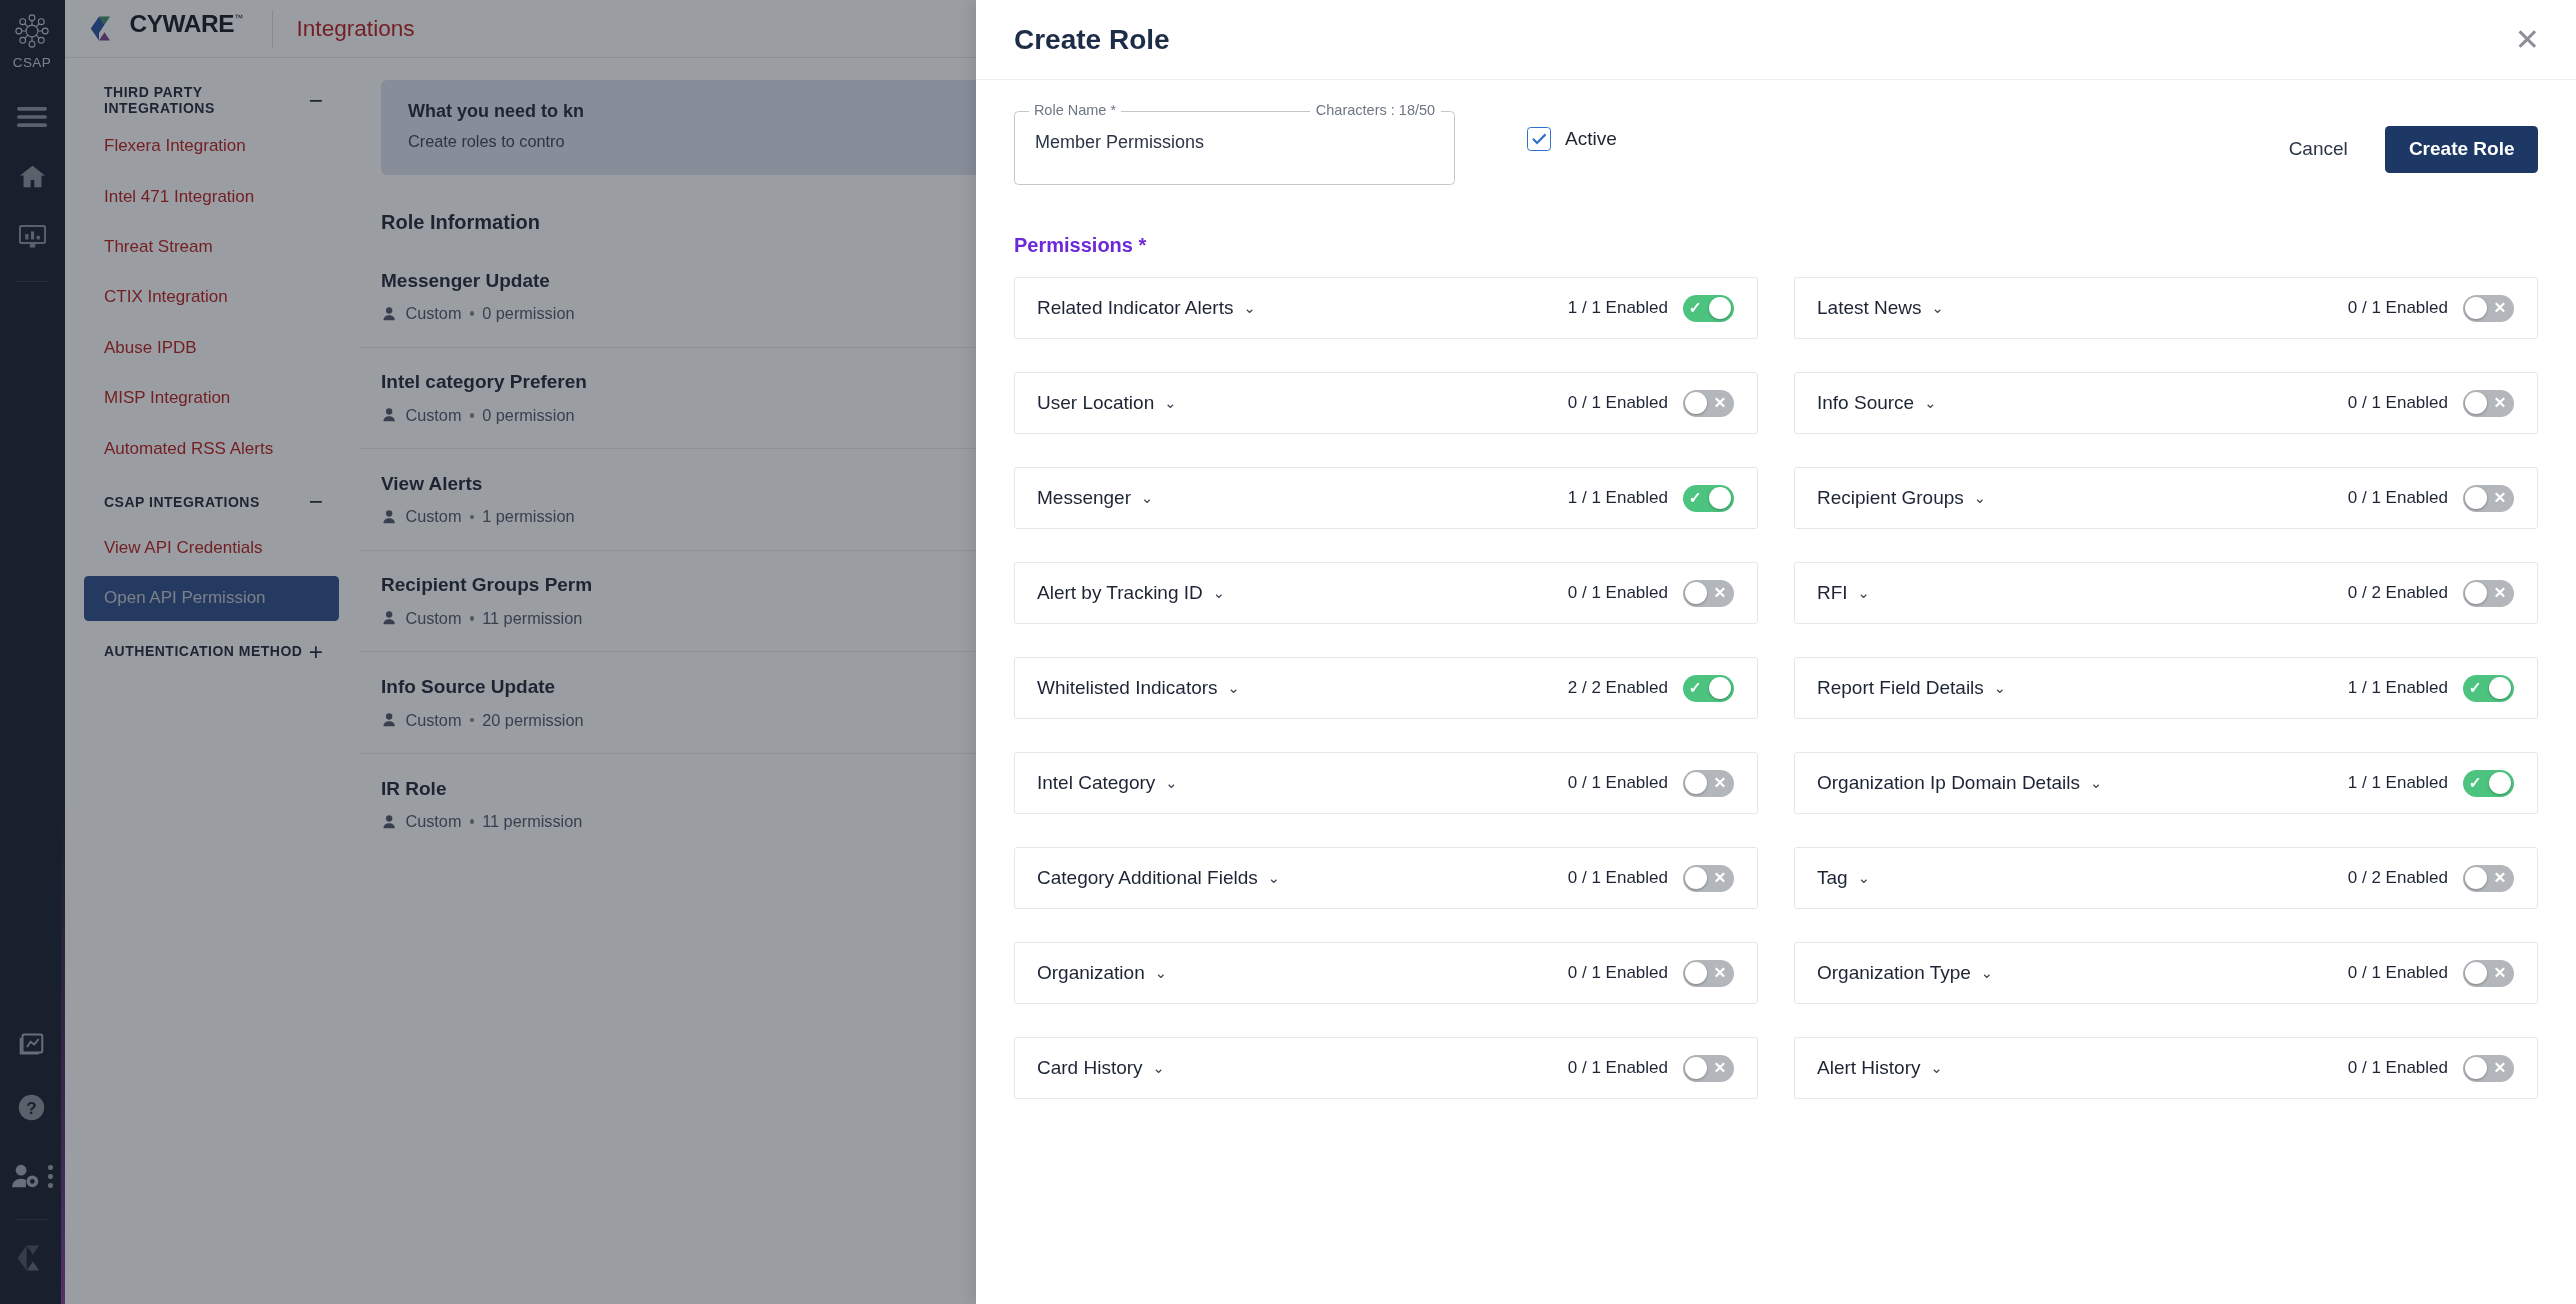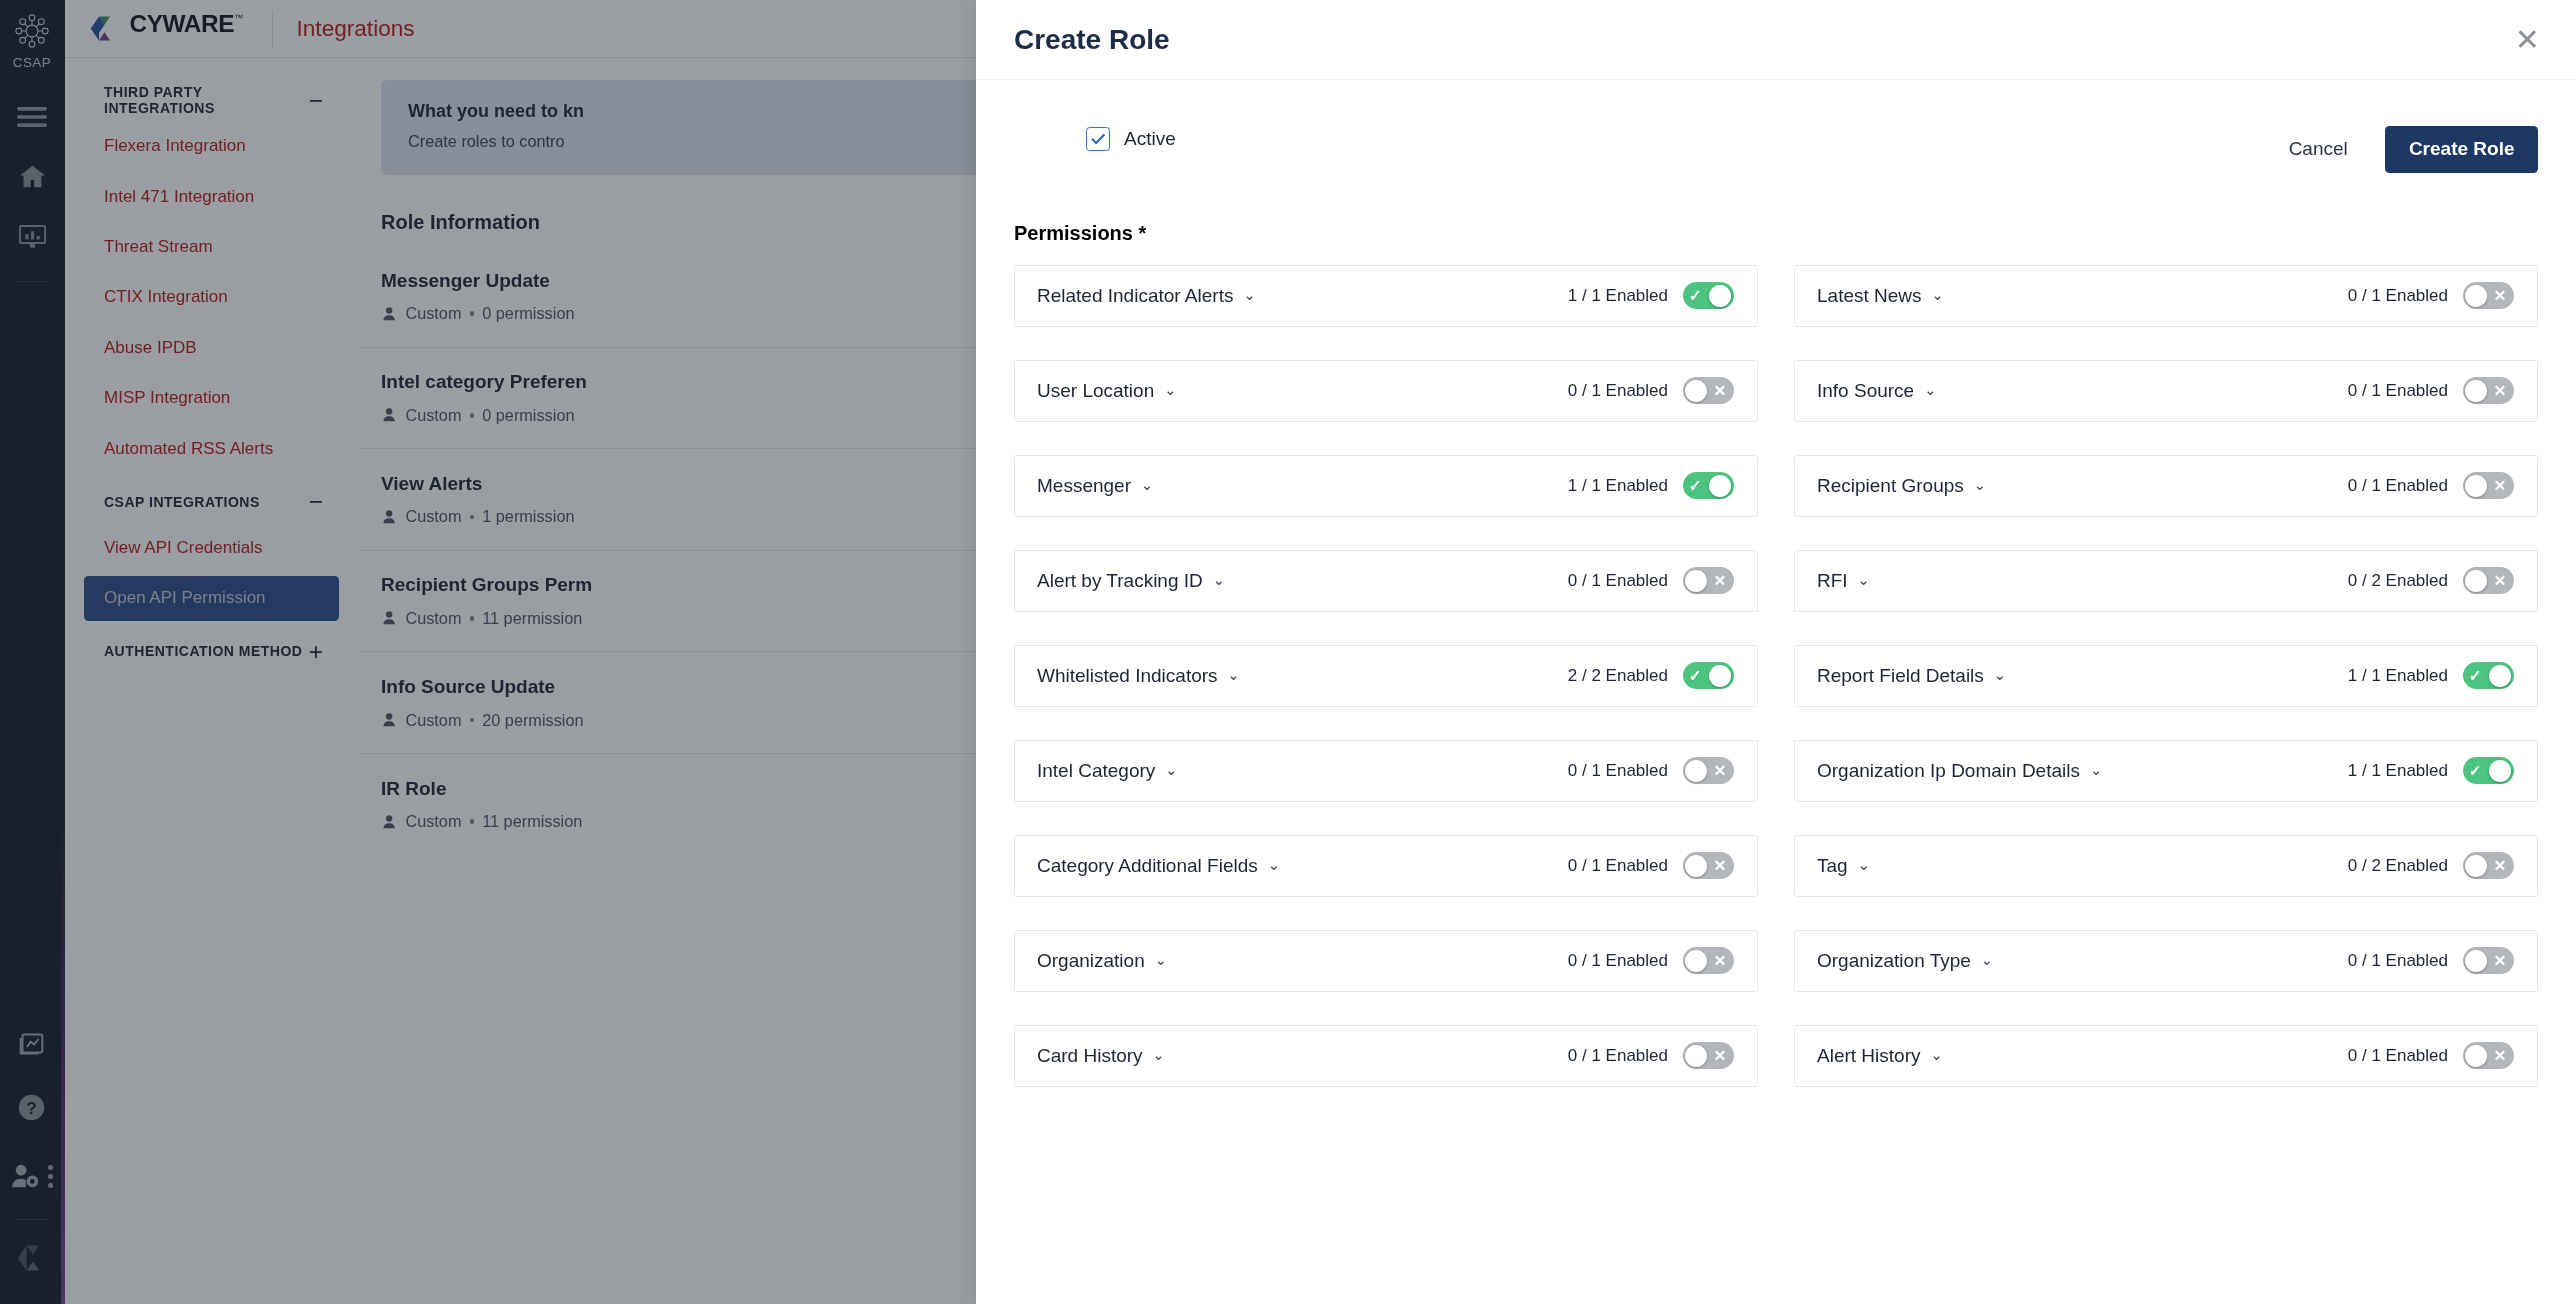--- a/index.html
+++ b/index.html
@@ -125,21 +125,21 @@
   .active-label { font-size: 19px; color: #1d2535; }
 
   .btns { margin-left: auto; display: flex; align-items: center; gap: 25px; margin-top: 14.5px; }
   .btn-cancel { font-size: 19px; color: #2b3547; cursor: pointer; padding: 7.2px 12.6px; }
   .btn-create {
     background: #1d3865; color: #fff; font-size: 19px; font-weight: 700;
     padding: 12.6px 23.5px; border-radius: 4.5px; border: none; cursor: pointer;
     font-family: "Liberation Sans", sans-serif;
   }
 
-  .perm-title { font-size: 20px; font-weight: 700; color: #000000; margin: 49px 0 20px 0; }
+  .perm-title { font-size: 20px; font-weight: 700; color: #6d28d9; margin: 49px 0 20px 0; }
   .perm-grid {
     display: grid; grid-template-columns: 1fr 1fr; column-gap: 36px; row-gap: 33px;
   }
   .perm-row {
     height: 62px; border: 0.9px solid #e4e6ea; border-radius: 2.7px;
     display: flex; align-items: center; padding: 0 23.5px 0 22px;
   }
   .perm-label { font-size: 19px; color: #1d2535; display: flex; align-items: center; gap: 10px; }
   .caret { color: #3c4454; font-size: 14.5px; line-height: 1; }
   .perm-right { margin-left: auto; display: flex; align-items: center; gap: 14.5px; }
@@ -402,20 +402,27 @@
   <div class="rail-purple"></div>
 
   <div class="modal">
     <div class="m-head">
       <div class="m-title">Create Role</div>
       <div class="m-close">✕</div>
     </div>
 
     <div class="m-body">
       <div class="top-row">
+        <div class="fieldset">
+          <div class="fs-legend-wrap">
+            <span class="fs-legend">Role Name *</span>
+            <span class="fs-counter">Characters : 18/50</span>
+          </div>
+          <div class="fs-value">Member Permissions</div>
+        </div>
 
         <div class="active-wrap">
           <span class="chk">
             <svg width="14.5" height="11.7" viewBox="0 0 16 13">
                 <polyline points="1,6.5 5.5,11 15,1.5" fill="none" stroke="#2f6fd0" stroke-width="2.4"></polyline>
               </svg>
           </span>
           <span class="active-label">Active</span>
         </div>
 

